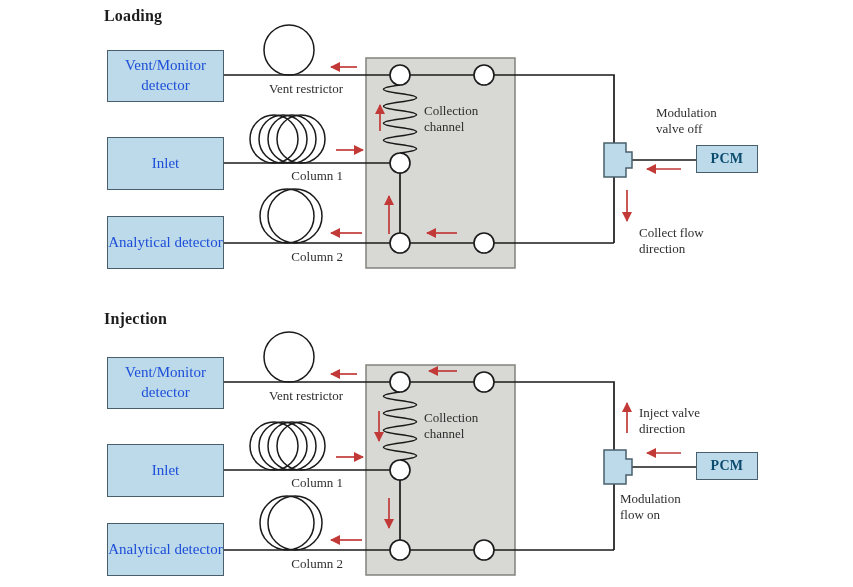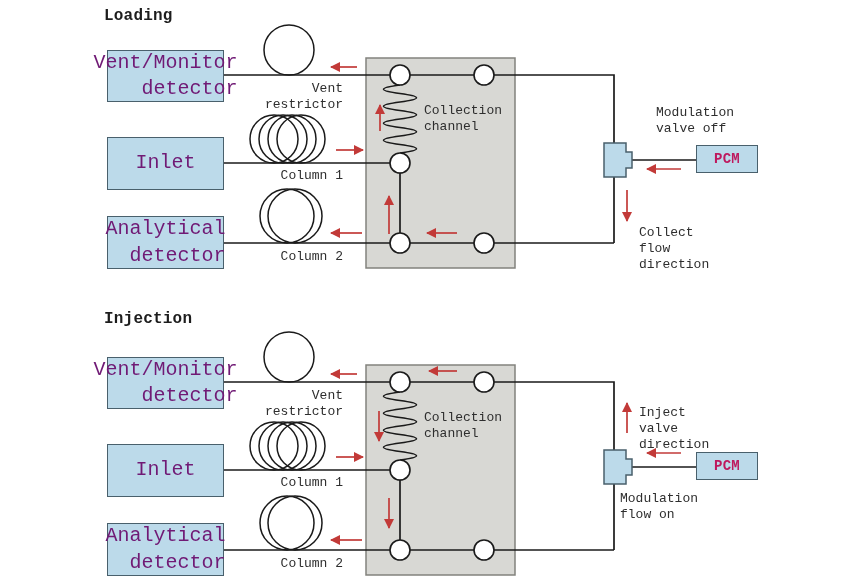--- a/index.html
+++ b/index.html
@@ -1,36 +1,36 @@
 <!DOCTYPE html>
 <html style="--box-fill: #bcdaea; --box-border: #49606c; --channel-fill: #d8d8d4; --channel-border: #82827d; --line: #1a1a1a; --arrow: #c23a38; --text: #2e2e2e;"><head>
 <meta charset="utf-8">
 <style>
   html,body{margin:0;padding:0;background:#fff;}
   .canvas{
     position:relative;width:779px;height:587px;background:#ffffff;
-    font-family:Liberation Mono, monospace;overflow:hidden;
+    font-family:Liberation Serif, serif;overflow:hidden;
     color:var(--text,#2e2e2e);
   }
   .canvas svg{position:absolute;left:0;top:0;}
   .section-title{
     position:absolute;font-size:16px;font-weight:600;color:#1d1d1d;letter-spacing:.2px;
   }
   .bluebox{
     position:absolute;background:var(--box-fill,#bcdaea);
     border:1.6px solid var(--box-border,#49606c);
-    display:flex;align-items:center;justify-content:center;text-align:right;
-    font-size:20px;font-weight:500;line-height:1.32;color:#701a75;
+    display:flex;align-items:center;justify-content:center;text-align:center;
+    font-size:15px;font-weight:500;line-height:1.32;color:#1d4ed8;
     box-sizing:border-box;
   }
   .pcm-box{
     position:absolute;background:var(--box-fill,#bcdaea);
     border:1.6px solid var(--box-border,#49606c);
     display:flex;align-items:center;justify-content:center;
-    font-size:14px;font-weight:600;color:#be185d;box-sizing:border-box;letter-spacing:.3px;text-align:right;
+    font-size:14px;font-weight:600;color:#0c4a6e;box-sizing:border-box;letter-spacing:.3px;text-align:right;
   }
   .lbl{
     position:absolute;font-size:13px;color:#2e2e2e;line-height:1.22;
   }
   .lbl.center{text-align:right;}
   
   .ln{stroke:var(--line,#1a1a1a);stroke-width:1.7;fill:none;}
   .coil{stroke:var(--line,#1a1a1a);stroke-width:1.5;fill:none;}
   .channel{fill:var(--channel-fill,#d8d8d4);stroke:var(--channel-border,#82827d);stroke-width:1.5;}
   .port{fill:#ffffff;stroke:var(--line,#1a1a1a);stroke-width:1.6;}

